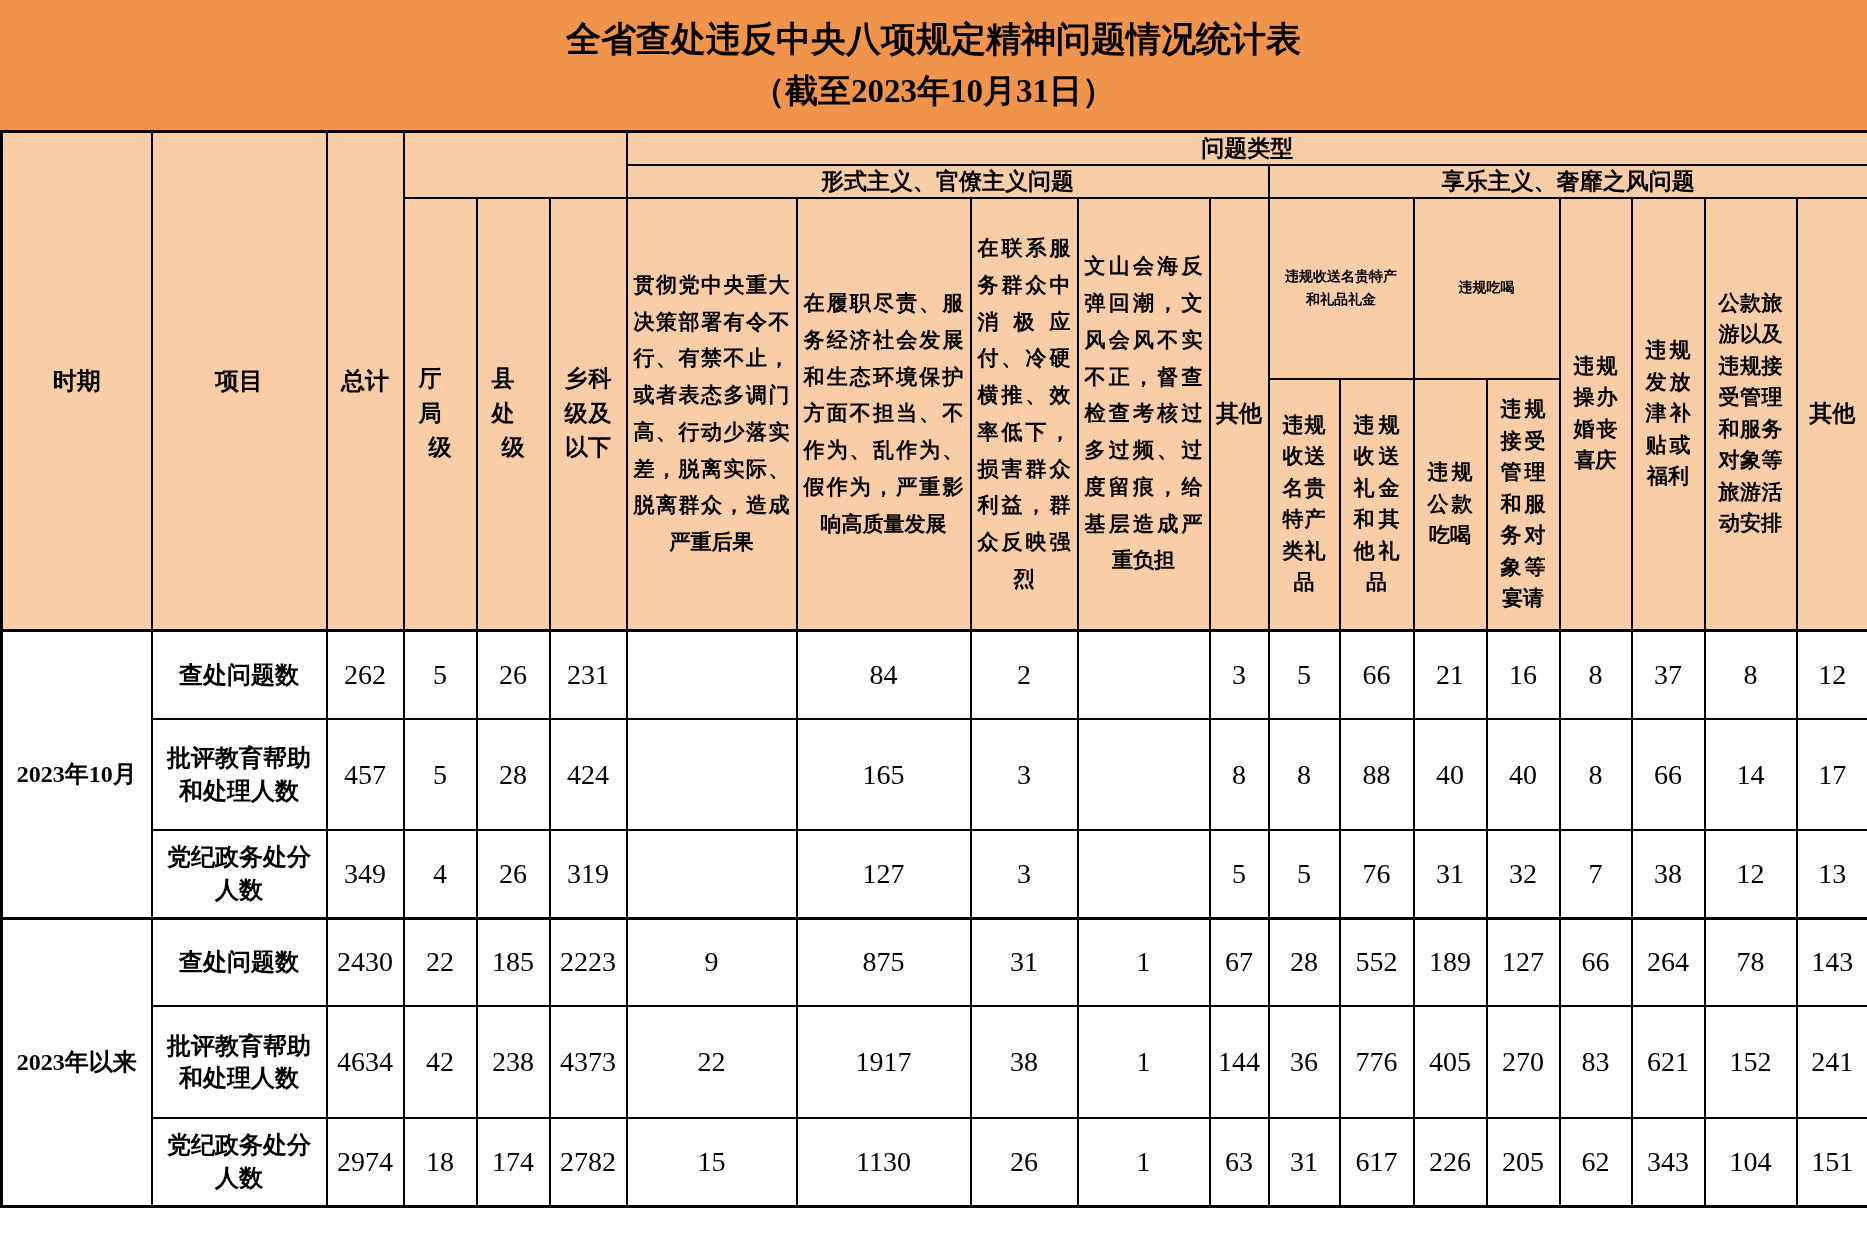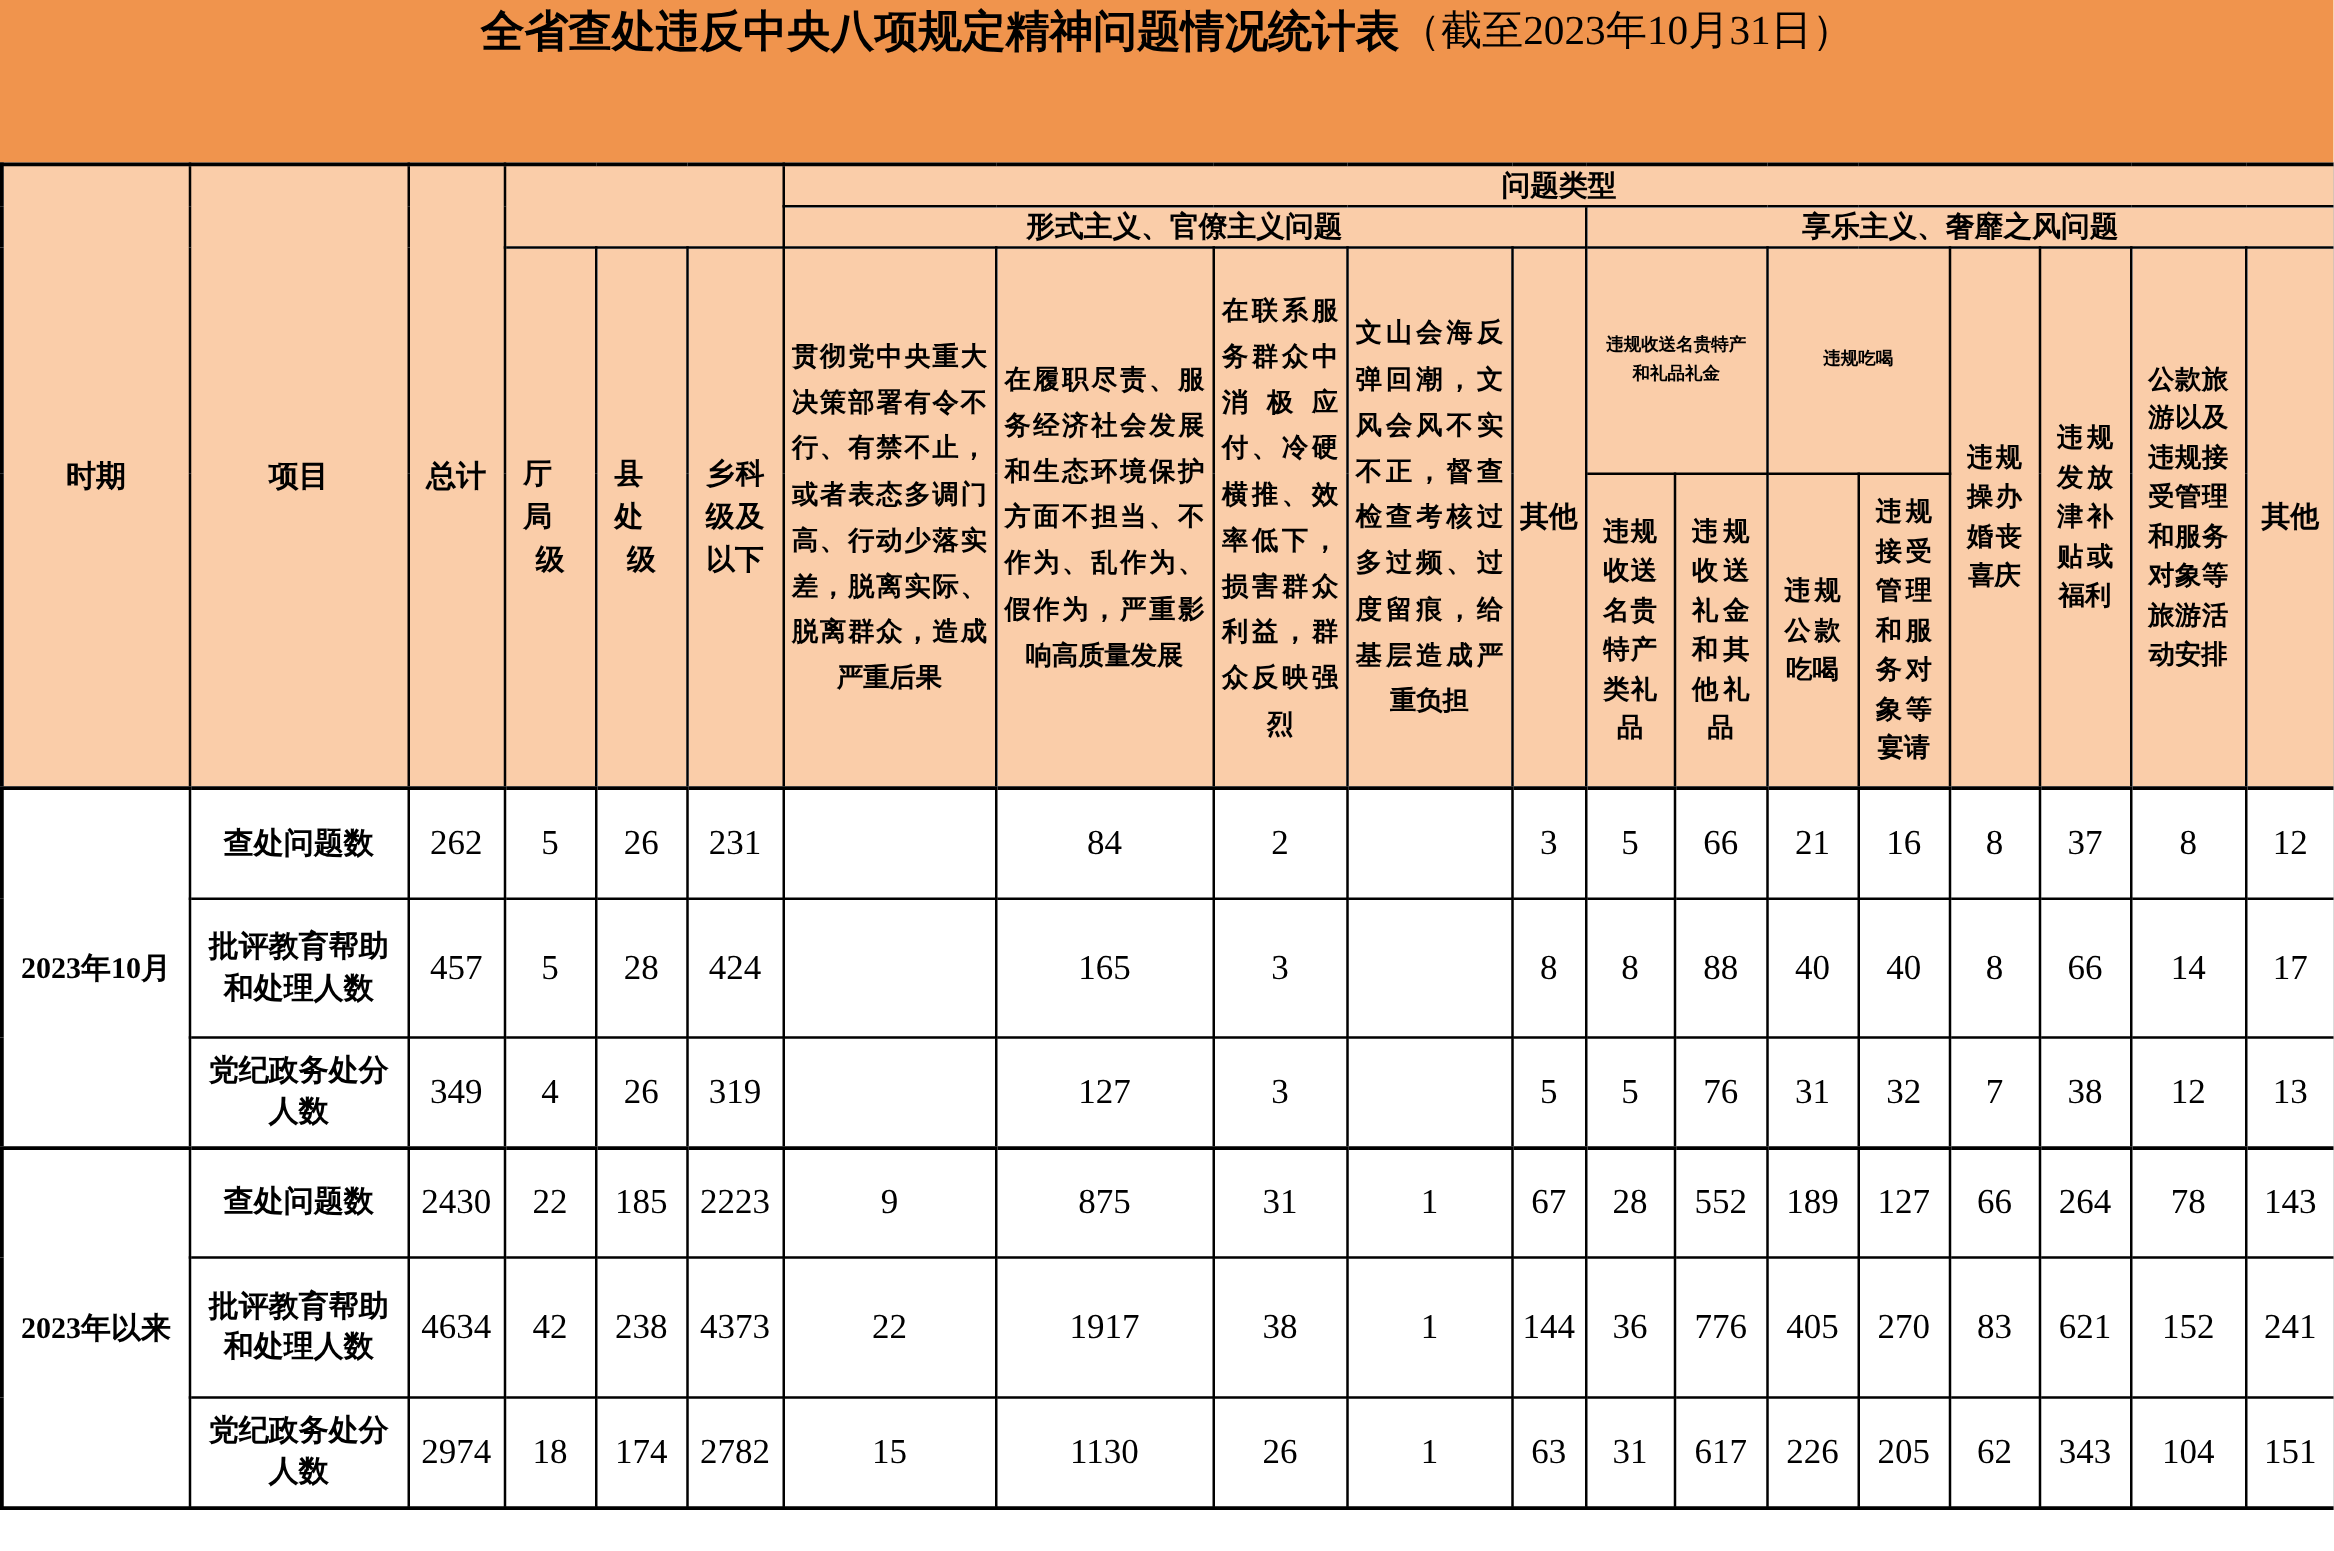--- a/index.html
+++ b/index.html
@@ -1,23 +1,23 @@
 <!DOCTYPE html>
 <html><head>
 <meta charset="utf-8">
 <style>
   html,body{margin:0;padding:0;background:#ffffff;}
   body{width:1867px;height:1241px;font-family:"Liberation Serif","DejaVu Serif",serif;color:#000;}
   .page{width:1867px;height:1241px;overflow:hidden;background:#fff;}
 
   
   .title-band{width:1867px;height:130px;background:#F0944D;text-align:center;
-    display:flex;flex-direction:row;justify-content:center;}
+    display:flex;flex-direction:column;justify-content:center;}
   .title-line1{font-size:35px;font-weight:700;line-height:52px;}
-  .title-line2{font-size:33px;font-weight:400;line-height:50px;}
+  .title-line2{font-size:33px;font-weight:700;line-height:50px;}
 
   
   table.stat{border-collapse:collapse;table-layout:fixed;width:1867px;
     border:3px solid #000;}
   th,td{border:2px solid #000;text-align:center;vertical-align:middle;
     padding:0;overflow:hidden;}
   thead th{background:#FACDA9;font-weight:700;}
 
   .h-small{font-size:23px;}
   .h-left{font-size:24px;}

